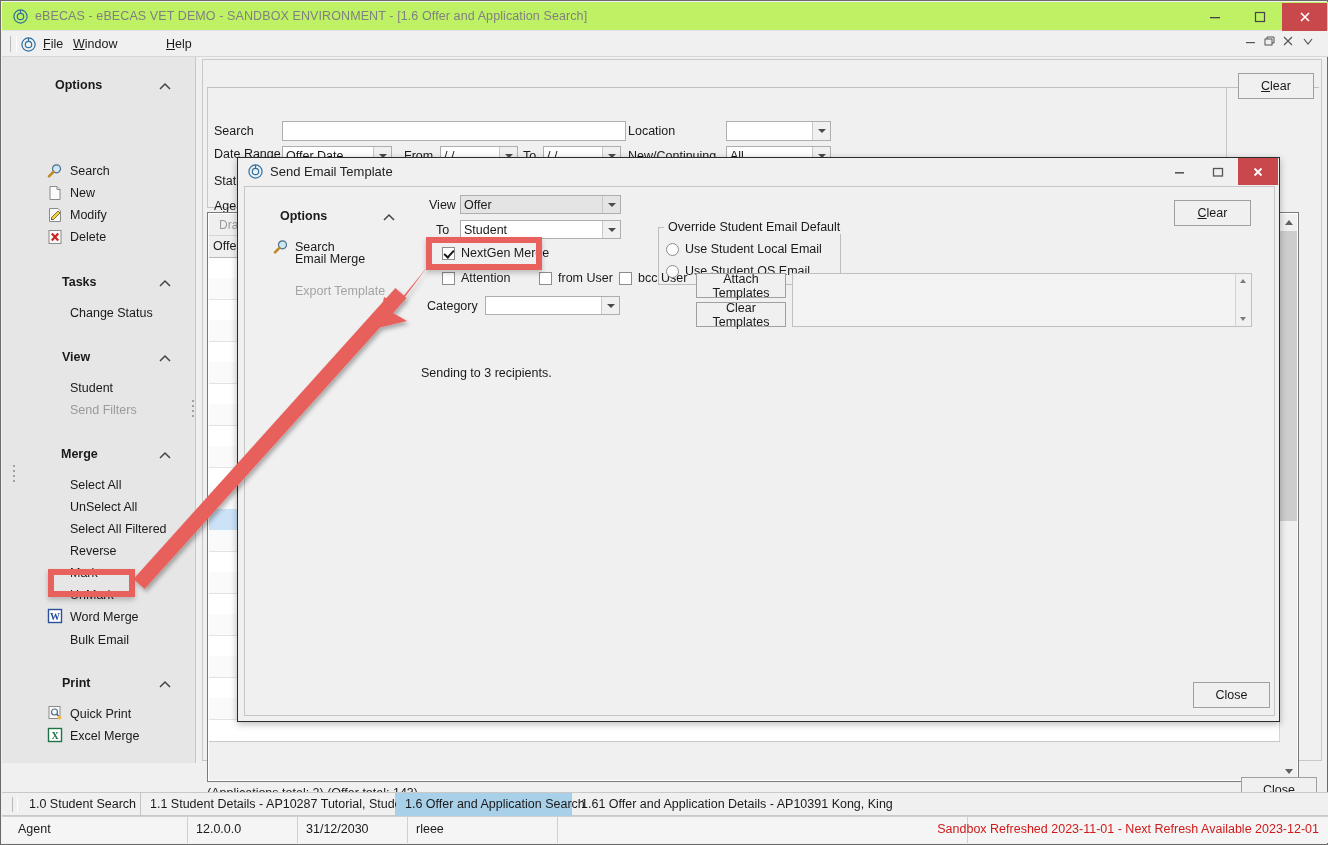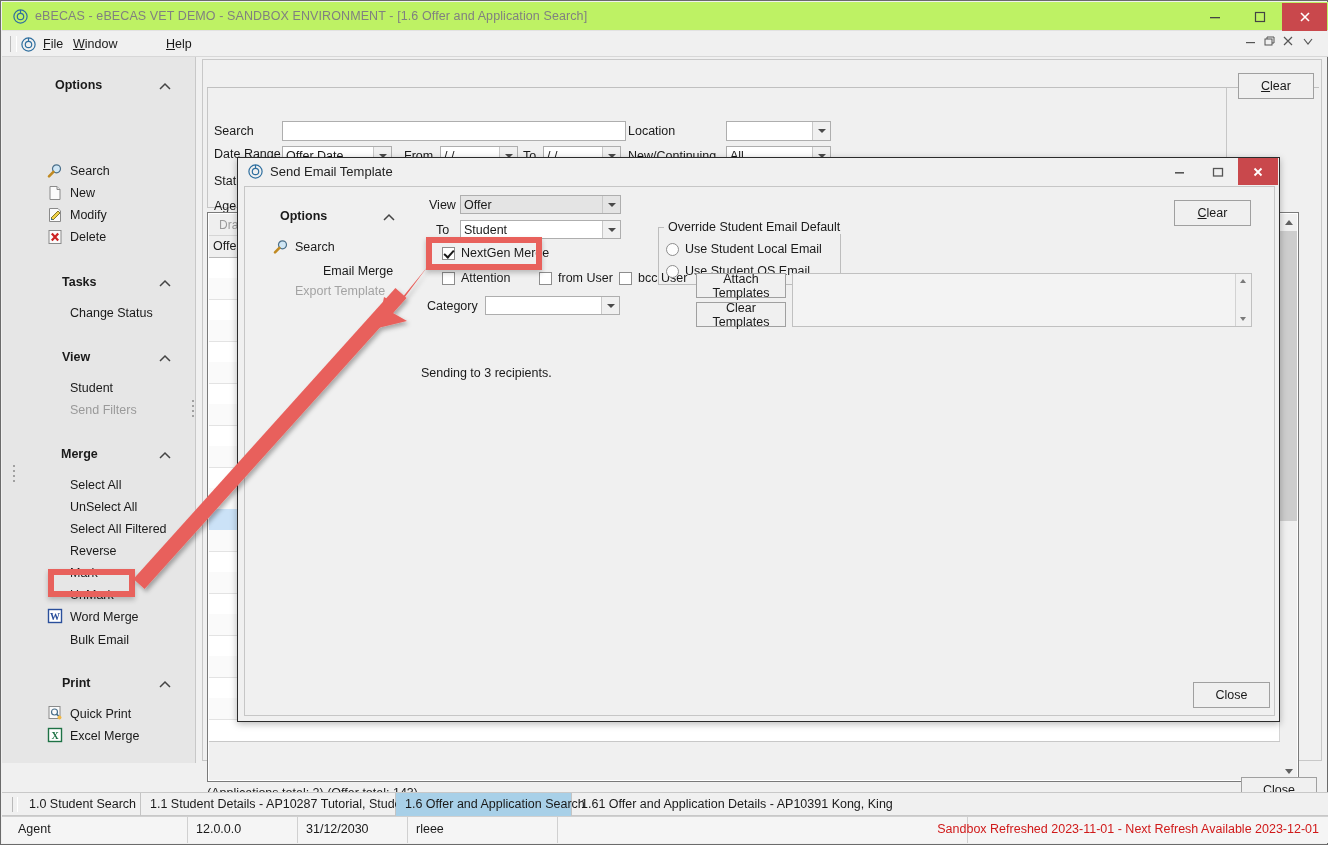--- a/index.html
+++ b/index.html
@@ -561,21 +561,21 @@
               <path d="M2 8 L7 3 L12 8" fill="none" stroke="#444" stroke-width="1.5"></path>
             </svg>
       </span>
       <span class="nav-icon" style="left:28px;top:52px;">
         <svg width="16" height="16" viewBox="0 0 16 16">
           <circle cx="9.5" cy="5.8" r="4" fill="#cfe6f5" stroke="#4a6f8a" stroke-width="1.2"></circle>
           <path d="M6.4 8.9 L2 13.4" stroke="#c08a22" stroke-width="2.6" stroke-linecap="round"></path>
         </svg>
       </span>
       <div class="dnav-item" style="left:50px;top:53px;">Search</div>
-      <div class="dnav-item" style="left:50px;top:77px;margin-left:28px;">Email Merge</div>
+      <div class="dnav-item" style="left:50px;top:65px;">Email Merge</div>
       <div class="dnav-item dim" style="left:50px;top:97px;">Export Template</div>
 
       <span class="flabel" style="left:184px;top:11px;">View</span>
       <div class="fcombo" style="left:215px;top:8px;width:161px;height:19px;background:#e4e4e4;">
         <span class="txt">Offer</span>
         <span class="arw" style="background:#e4e4e4;"></span>
       </div>
       <span class="flabel" style="left:191px;top:36px;">To</span>
       <div class="fcombo" style="left:215px;top:33px;width:161px;height:19px;">
         <span class="txt">Student</span>

